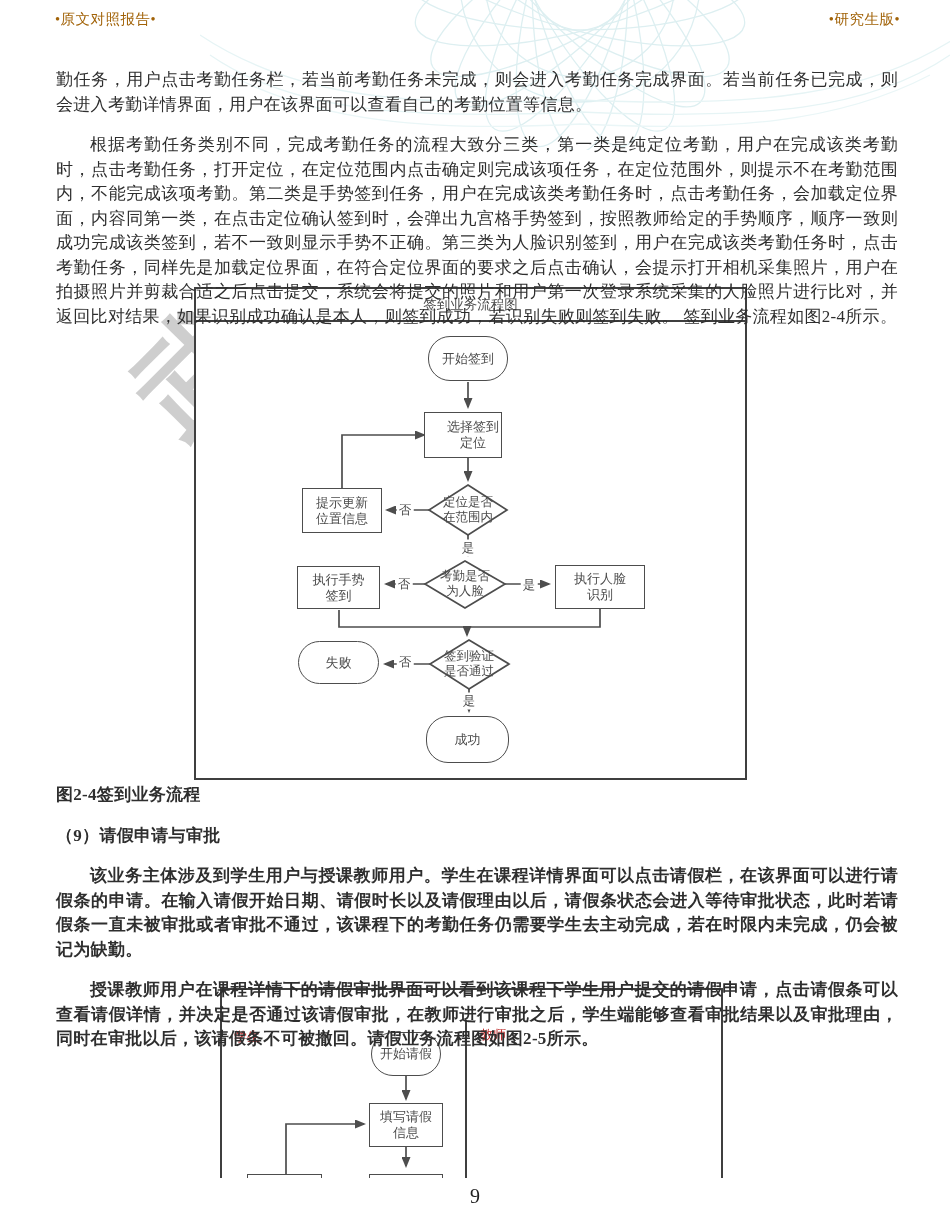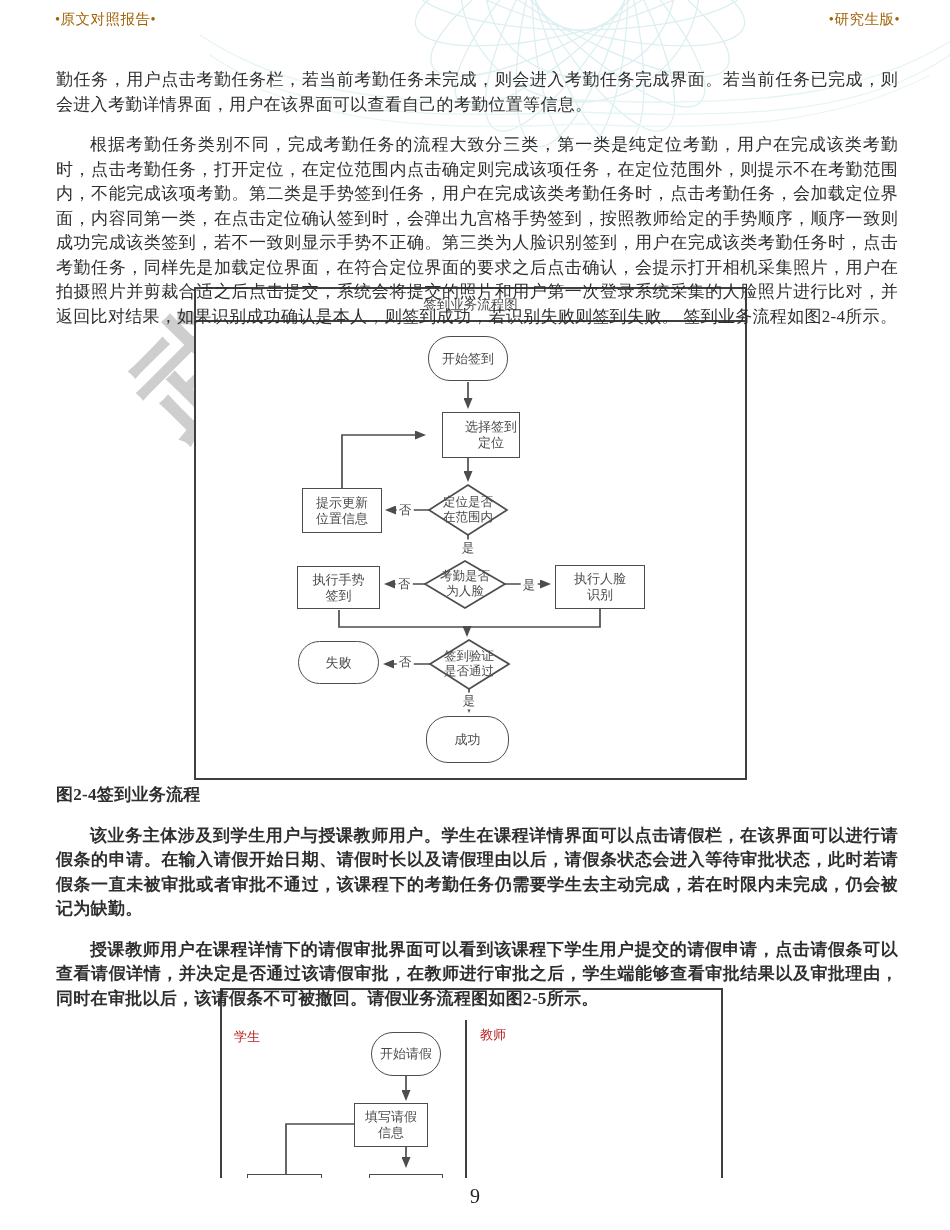--- a/index.html
+++ b/index.html
@@ -140,21 +140,21 @@
         <path d="M273,400 V422" marker-end="url(#arw)"></path>
       </g>
       <g fill="#ffffff" stroke="#4d4d4d" stroke-width="1.7">
         <polygon points="272,196 311,221 272,246 233,221"></polygon>
         <polygon points="269,272 309,295 269,319 229,295"></polygon>
         <polygon points="273,351 313,375 273,400 234,375"></polygon>
       </g>
     </svg>
 
     <div class="node stadium" style="left:232px;top:47px;width:80px;height:45px;">开始签到</div>
-    <div class="node" style="left:246px;top:123px;width:78px;height:46px;padding-left:20px;">选择签到
+    <div class="node" style="left:228px;top:123px;width:78px;height:46px;padding-left:20px;">选择签到
 定位</div>
     <div class="node" style="left:106px;top:199px;width:80px;height:45px;">提示更新
 位置信息</div>
     <div class="node" style="left:101px;top:277px;width:83px;height:43px;">执行手势
 签到</div>
     <div class="node" style="left:359px;top:276px;width:90px;height:44px;">执行人脸
 识别</div>
     <div class="node stadium" style="left:102px;top:352px;width:81px;height:43px;">失败</div>
     <div class="node stadium" style="left:230px;top:427px;width:83px;height:47px;">成功</div>
 
@@ -168,40 +168,41 @@
     <span class="elabel" style="left:209px;top:221px;">否</span>
     <span class="elabel" style="left:272px;top:259px;">是</span>
     <span class="elabel" style="left:208px;top:295px;">否</span>
     <span class="elabel" style="left:333px;top:296px;">是</span>
     <span class="elabel" style="left:209px;top:373px;">否</span>
     <span class="elabel" style="left:273px;top:412px;">是</span>
   </div>
 
   <div class="textcol" style="top:767px;font-weight:bold;">
     <p>图2-4签到业务流程</p>
+    <p>（9）请假申请与审批</p>
     <p class="indent">该业务主体涉及到学生用户与授课教师用户。学生在课程详情界面可以点击请假栏，在该界面可以进行请假条的申请。在输入请假开始日期、请假时长以及请假理由以后，请假条状态会进入等待审批状态，此时若请假条一直未被审批或者审批不通过，该课程下的考勤任务仍需要学生去主动完成，若在时限内未完成，仍会被记为缺勤。</p>
     <p class="indent">授课教师用户在课程详情下的请假审批界面可以看到该课程下学生用户提交的请假申请，点击请假条可以查看请假详情，并决定是否通过该请假审批，在教师进行审批之后，学生端能够查看审批结果以及审批理由，同时在审批以后，该请假条不可被撤回。请假业务流程图如图2-5所示。</p>
   </div>
 
   <div class="chart c2" style="left:220px;top:988px;width:499px;height:188px;border:2px solid #3f3f3f;border-bottom:none;overflow:hidden;">
 
     <div class="lane-divider" style="left:243px;top:30px;height:158px;"></div>
     <span class="lane-label" style="left:12px;top:38px;">学生</span>
     <span class="lane-label" style="left:258px;top:36px;">教师</span>
 
     <svg class="edges" width="499" height="188" viewBox="0 0 499 188">
       <g stroke="#4d4d4d" stroke-width="1.7" fill="none">
         <path d="M184,86 V109" marker-end="url(#arw)"></path>
         <path d="M64,186 V134 H142" marker-end="url(#arw)"></path>
         <path d="M184,157 V176" marker-end="url(#arw)"></path>
       </g>
     </svg>
 
     <div class="node stadium" style="left:149px;top:42px;width:70px;height:44px;">开始请假</div>
-    <div class="node" style="left:132px;top:113px;width:74px;height:44px;">填写请假
+    <div class="node" style="left:147px;top:113px;width:74px;height:44px;">填写请假
 信息</div>
 
     <div class="partial-box" style="left:25px;top:184px;width:75px;"></div>
     <div class="partial-box" style="left:147px;top:184px;width:74px;"></div>
   </div>
 
   <div class="pageno">9</div>
 
 </div>
 

